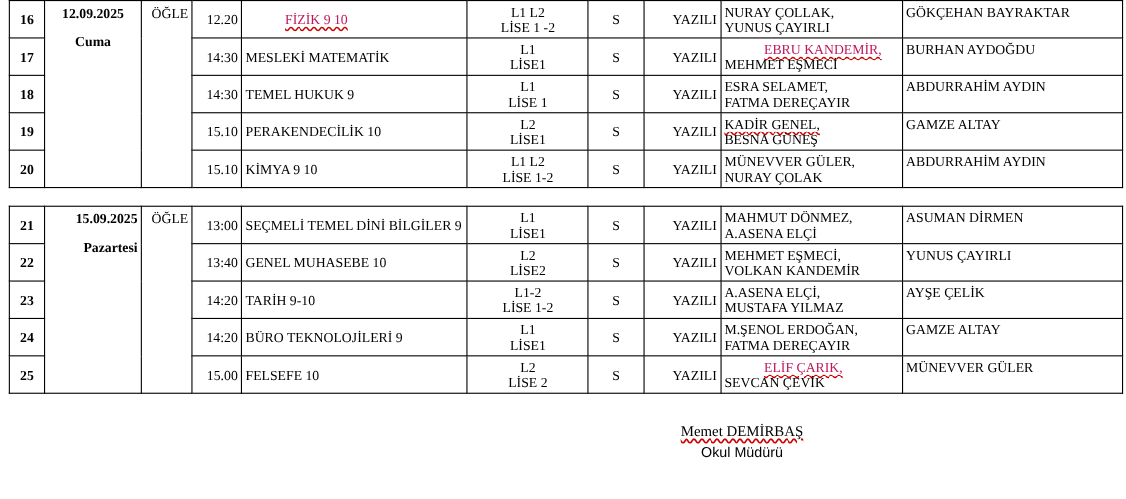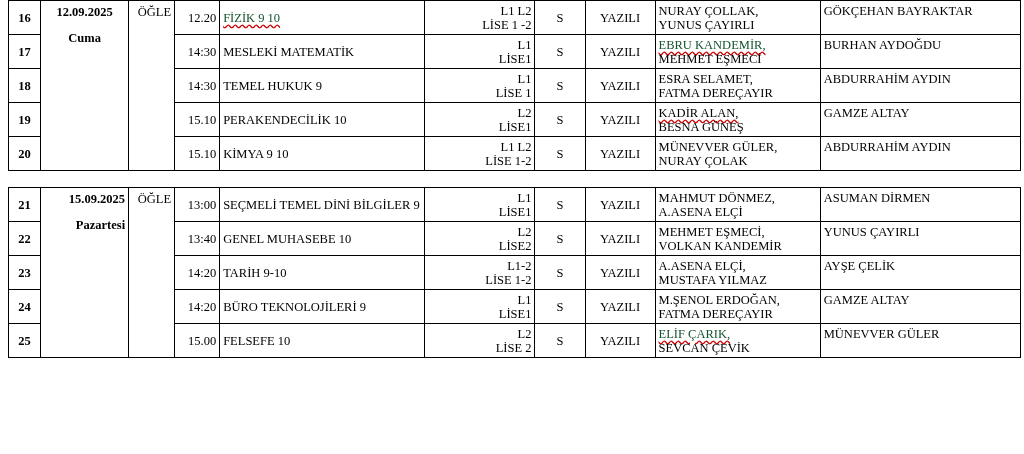--- a/index.html
+++ b/index.html
@@ -48,42 +48,43 @@
   col.c-type1  { width: 50px; }
   col.c-type2  { width: 70px; }
   col.c-teach  { width: 165px; }
   col.c-obs    { width: 200px; }
 
   .cell-no { text-align: center; font-weight: bold; font-size: 13px; }
   .cell-date { text-align: center; font-weight: bold; font-size: 13px; }
   .cell-meal { text-align: right; font-size: 12.5px; }
   .cell-time { text-align: right; font-size: 12.5px; }
   .cell-lesson { text-align: left; font-size: 12.5px; padding-left: 5px; }
-  .cell-class { text-align: right; font-size: 12px; line-height: 1.1; }
+  .cell-class { text-align: center; font-size: 12px; line-height: 1.1; }
   .cell-type1 { text-align: center; font-size: 12.5px; }
-  .cell-type2 { text-align: center; font-size: 12.5px; }
+  .cell-type2 { text-align: right; font-size: 12.5px; }
   .cell-teach { text-align: left; font-size: 12.5px; line-height: 1.12; padding-left: 3px; }
   .cell-obs { text-align: left; font-size: 12.5px; padding-left: 4px; }
 
   .datecell-inner { display: block; }
   .datecell-inner .d1 { display: block; }
   .datecell-inner .d2 { display: block; margin-top: 12px; }
 
   .spell {
     text-decoration: underline;
     text-decoration-style: wavy;
     text-decoration-color: #cc0000;
     text-underline-offset: 2px;
   }
   .spell-blue {
-    color: #14532d;
+    color: #be185d;
     text-decoration: underline;
     text-decoration-style: wavy;
     text-decoration-color: #cc0000;
     text-underline-offset: 2px;
+    margin-left: 36px;
   }
 
   .gap { height: 16px; }
 
   .signature {
     margin-top: 26px;
     width: 1013px;
     margin-left: 8px;
     text-align: center;
     font-family: "Liberation Sans", sans-serif;
@@ -182,21 +183,21 @@
             <td class="cell-no">19</td>
             <td class="cell-time">15.10</td>
             <td class="cell-lesson">PERAKENDECİLİK 10</td>
             <td class="cell-class">
               <div>L2</div>
               <div>LİSE1</div>
             </td>
             <td class="cell-type1">S</td>
             <td class="cell-type2">YAZILI</td>
             <td class="cell-teach">
-              <div><span class="spell">KADİR ALAN,</span></div>
+              <div><span class="spell">KADİR GENEL,</span></div>
               <div>BESNA GÜNEŞ</div>
             </td>
             <td class="cell-obs" style="vertical-align: top; padding-top: 3px;">GAMZE ALTAY</td>
           </tr>
           <tr>
             <td class="cell-no">20</td>
             <td class="cell-time">15.10</td>
             <td class="cell-lesson">KİMYA 9 10</td>
             <td class="cell-class">
               <div>L1 L2</div>
@@ -311,14 +312,20 @@
             <td class="cell-teach">
               <div><span class="spell-blue">ELİF ÇARIK,</span></div>
               <div>SEVCAN ÇEVİK</div>
             </td>
             <td class="cell-obs" style="vertical-align: top; padding-top: 3px;"> MÜNEVVER GÜLER</td>
           </tr>
         </tbody>
       </table>
     </div>
 
+  <div class="signature">
+    <div class="sig-inner">
+      <div class="sig-name"><span class="spell" id="sig-name-span">Memet DEMİRBAŞ</span></div>
+      <div class="sig-title">Okul Müdürü</div>
+    </div>
+  </div>
 
 </div>
 
 </body></html>

